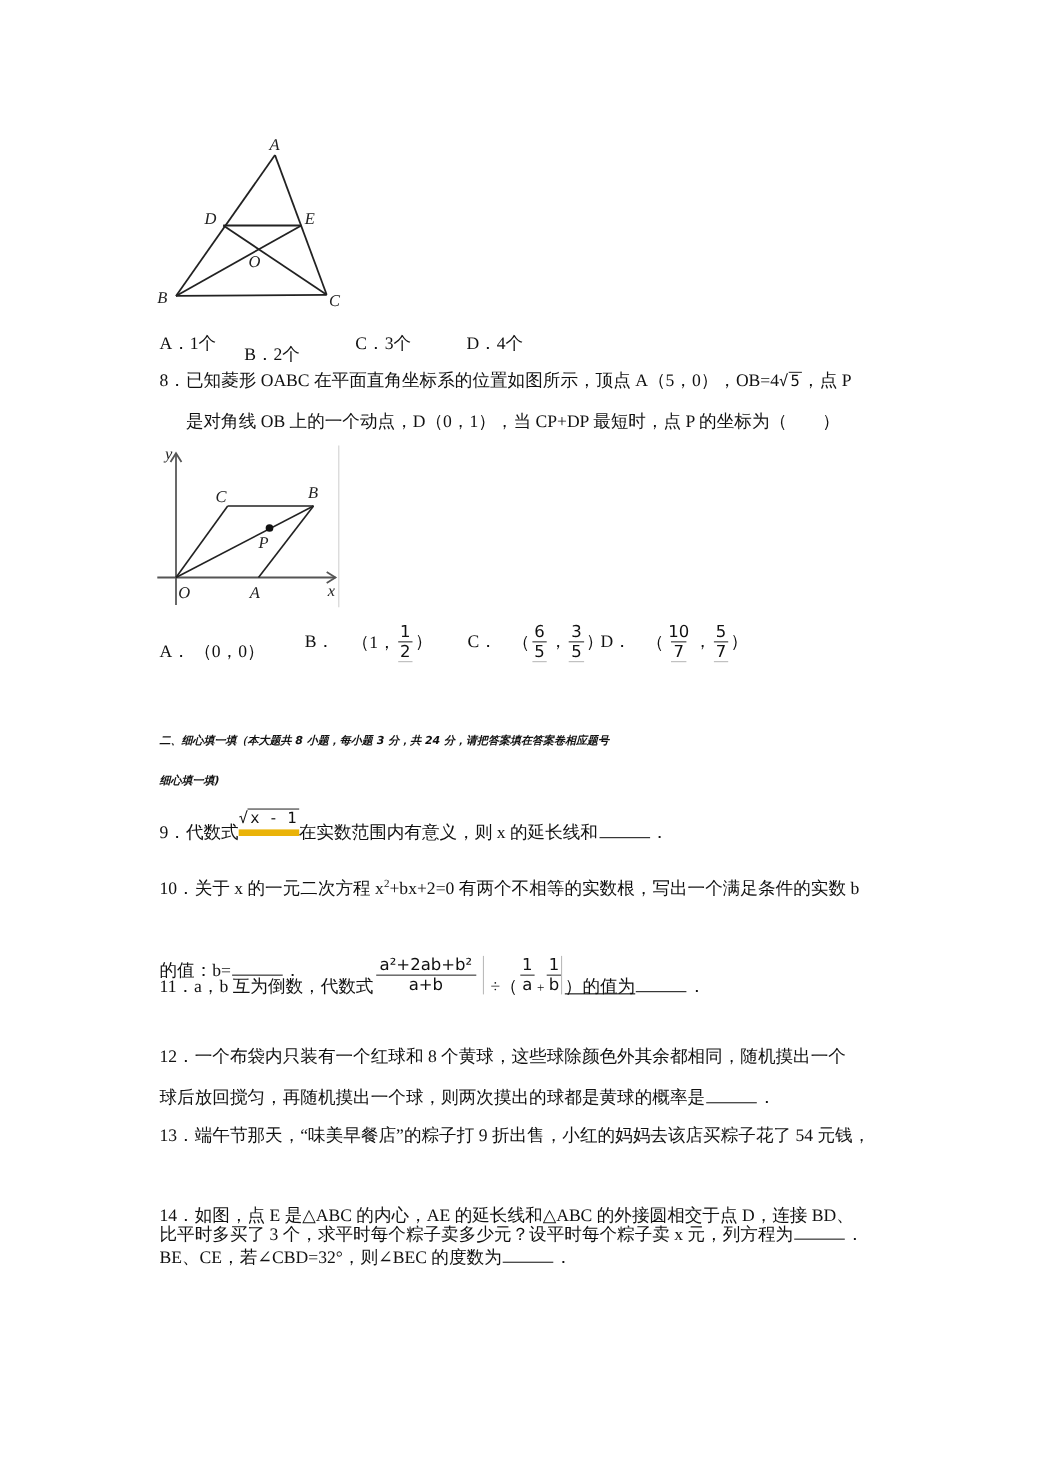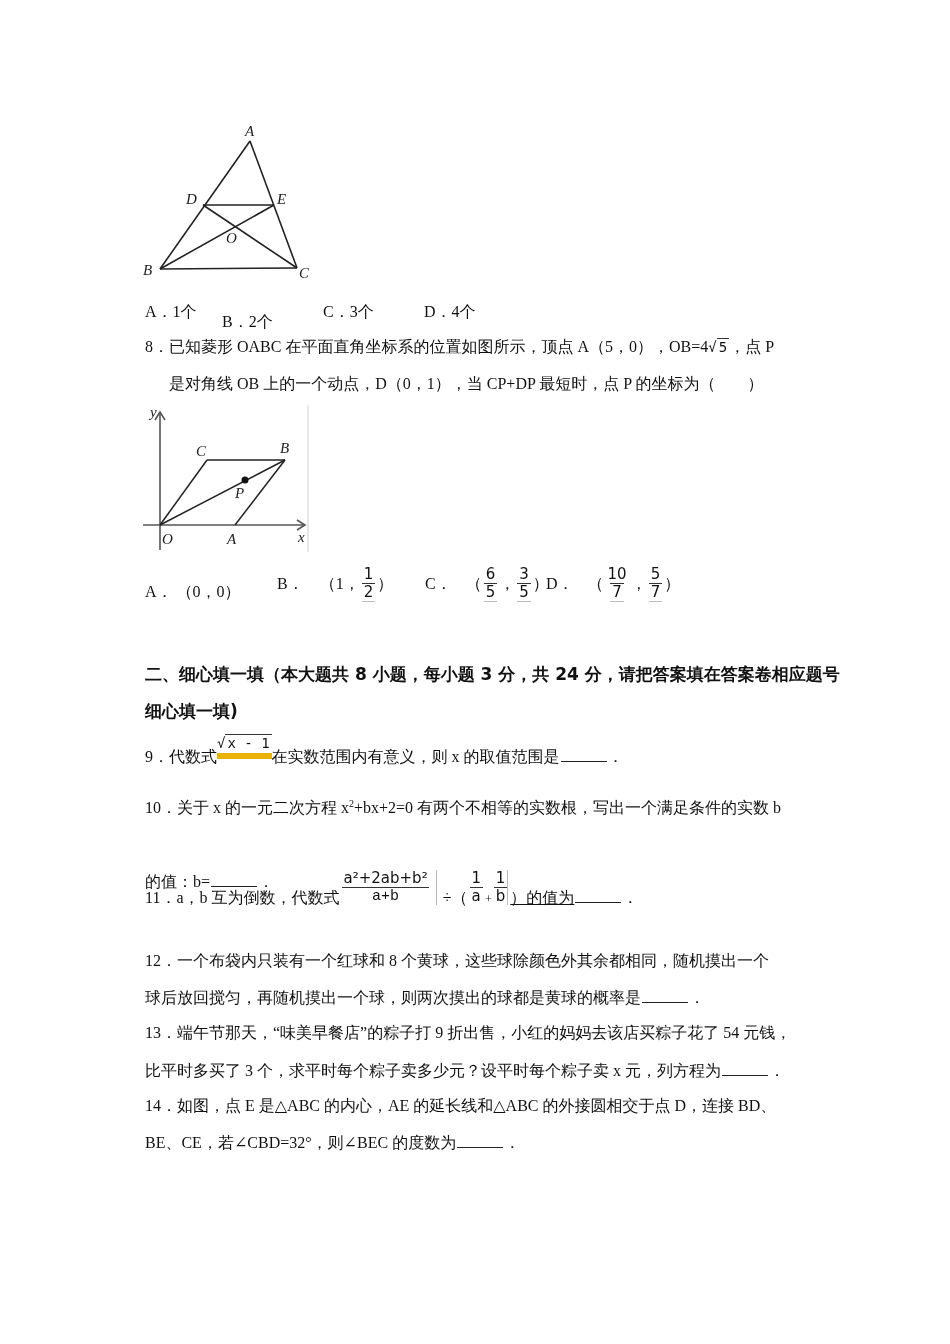--- a/index.html
+++ b/index.html
@@ -3,21 +3,21 @@
 <meta charset="utf-8">
 <style>
   html, body { margin: 0; padding: 0; background: #ffffff; }
   body {
     width: 950px; height: 1344px; position: relative; overflow: hidden;
     font-family: "Liberation Serif", "DejaVu Serif", serif;
     color: #111111; font-size: 16px;
   }
   .abs { position: absolute; white-space: nowrap; }
   .line { position: absolute; left: 145px; white-space: nowrap; font-size: 16px; line-height: 20px; }
-  .bold { font-weight: bold; font-family: "DejaVu Sans", "Liberation Sans", sans-serif; font-size: 17px; }
+  .bold { font-weight: bold; font-family: "DejaVu Sans", "Liberation Sans", sans-serif; font-size: 10px; font-style: italic; }
   .blank { display: inline-block; width: 46px; border-bottom: 1px solid #222; height: 14px; vertical-align: baseline; margin: 0 1px; }
   .frac { display: inline-flex; flex-direction: column; align-items: center; vertical-align: middle; font-family: "DejaVu Sans", sans-serif; font-size: 15px; line-height: 17px; margin: 0 2px; }
   .frac .num { padding: 0 2px; }
   .frac .den { border-top: 1.5px solid #333; padding: 0 2px; }
   .frac.boxed .den { border-bottom: 1px solid #bbb; }
   .sqrt { display: inline-block; position: relative; font-family: "DejaVu Sans Mono", monospace; font-size: 14px; }
   .sqrt .rad { border-top: 1.3px solid #333; padding: 0 2px; }
   sup { font-size: 10px; }
   .opt { position: absolute; white-space: nowrap; font-size: 16px; }
   svg text { font-family: "Liberation Serif", serif; font-style: italic; font-size: 15px; fill: #222; }
@@ -115,49 +115,49 @@
     </span><span style="vertical-align:middle;">，</span><span class="frac boxed">
       <span class="num">5</span>
       <span class="den">7</span>
     </span><span style="vertical-align:middle;">）</span>
 </div>
 
 <div class="line bold" style="top:664px;">二、细心填一填（本大题共 8 小题，每小题 3 分，共 24 分，请把答案填在答案卷相应题号</div>
 <div class="line bold" style="top:701px;">细心填一填)</div>
 
 <div class="line" style="top:747px;">
-  <span>9．代数式</span><span class="sqrt" style="top:-14px;border-bottom:6px solid #eab308;text-align:center;">√<span class="rad">x - 1</span></span><span>在实数范围内有意义，则 x 的取值范围是</span><span class="blank"></span><span>．</span>
+  <span>9．代数式</span><span class="sqrt" style="top:-14px;border-bottom:6px solid #eab308;text-align:center;">√<span class="rad">x - 1</span></span><span>在实数范围内有意义，则 x 的延长线和</span><span class="blank"></span><span>．</span>
 </div>
 
 <div class="line" style="top:794px;">
   <span>10．关于 x 的一元二次方程 x</span><sup>2</sup><span>+bx+2=0 有两个不相等的实数根，写出一个满足条件的实数 b</span>
 </div>
 <div class="line" style="top:872px;font-family:Liberation Serif, serif;">
   <span>的值：b=</span><span class="blank"></span><span>．</span>
 </div>
 
 <div class="line" style="top:866px;line-height:40px;">
   <span style="vertical-align:-12px;margin-top:16px;">11．a，b 互为倒数，代数式</span><span class="frac" style="border-right:1px solid #bbb;padding-right:6px;">
       <span class="num">a²+2ab+b²</span>
-      <span class="den" style="padding:0 30px;font-family:Liberation Mono, monospace;">a+b</span>
+      <span class="den" style="padding:0 30px;">a+b</span>
     </span><span style="vertical-align:-12px;margin-left:4px;">÷（</span><span class="frac">
       <span class="num">1</span>
       <span class="den">a</span>
     </span><span style="vertical-align:-12px;font-size:12px;">+</span><span class="frac" style="border-right:1px solid #bbb;">
       <span class="num">1</span>
       <span class="den">b</span>
     </span><span style="vertical-align:-12px;text-decoration:underline;">）的值为</span><span class="blank" style="vertical-align:-12px;"></span><span style="vertical-align:-12px;">．</span>
 </div>
 
 <div class="line" style="top:951px;">12．一个布袋内只装有一个红球和 8 个黄球，这些球除颜色外其余都相同，随机摸出一个</div>
 <div class="line" style="top:988px;">
   <span>球后放回搅匀，再随机摸出一个球，则两次摸出的球都是黄球的概率是</span><span class="blank"></span><span>．</span>
 </div>
 
 <div class="line" style="top:1023px;">13．端午节那天，“味美早餐店”的粽子打 9 折出售，小红的妈妈去该店买粽子花了 54 元钱，</div>
-<div class="line" style="top:1061px;">
+<div class="line" style="top:1112px;">
   <span>比平时多买了 3 个，求平时每个粽子卖多少元？设平时每个粽子卖 x 元，列方程为</span><span class="blank"></span><span>．</span>
 </div>
 
 <div class="line" style="top:1096px;">14．如图，点 E 是△ABC 的内心，AE 的延长线和△ABC 的外接圆相交于点 D，连接 BD、</div>
 <div class="line" style="top:1133px;">
   <span>BE、CE，若∠CBD=32°，则∠BEC 的度数为</span><span class="blank"></span><span>．</span>
 </div>
 
 </body></html>

